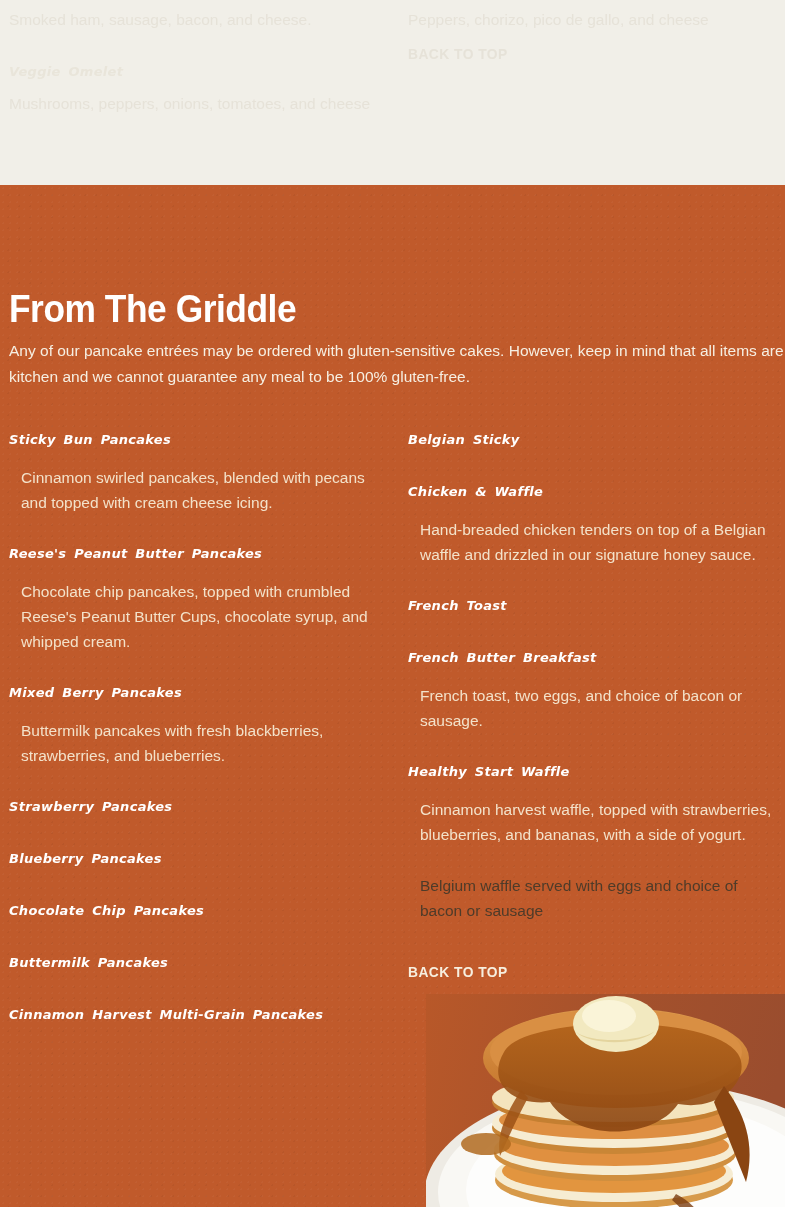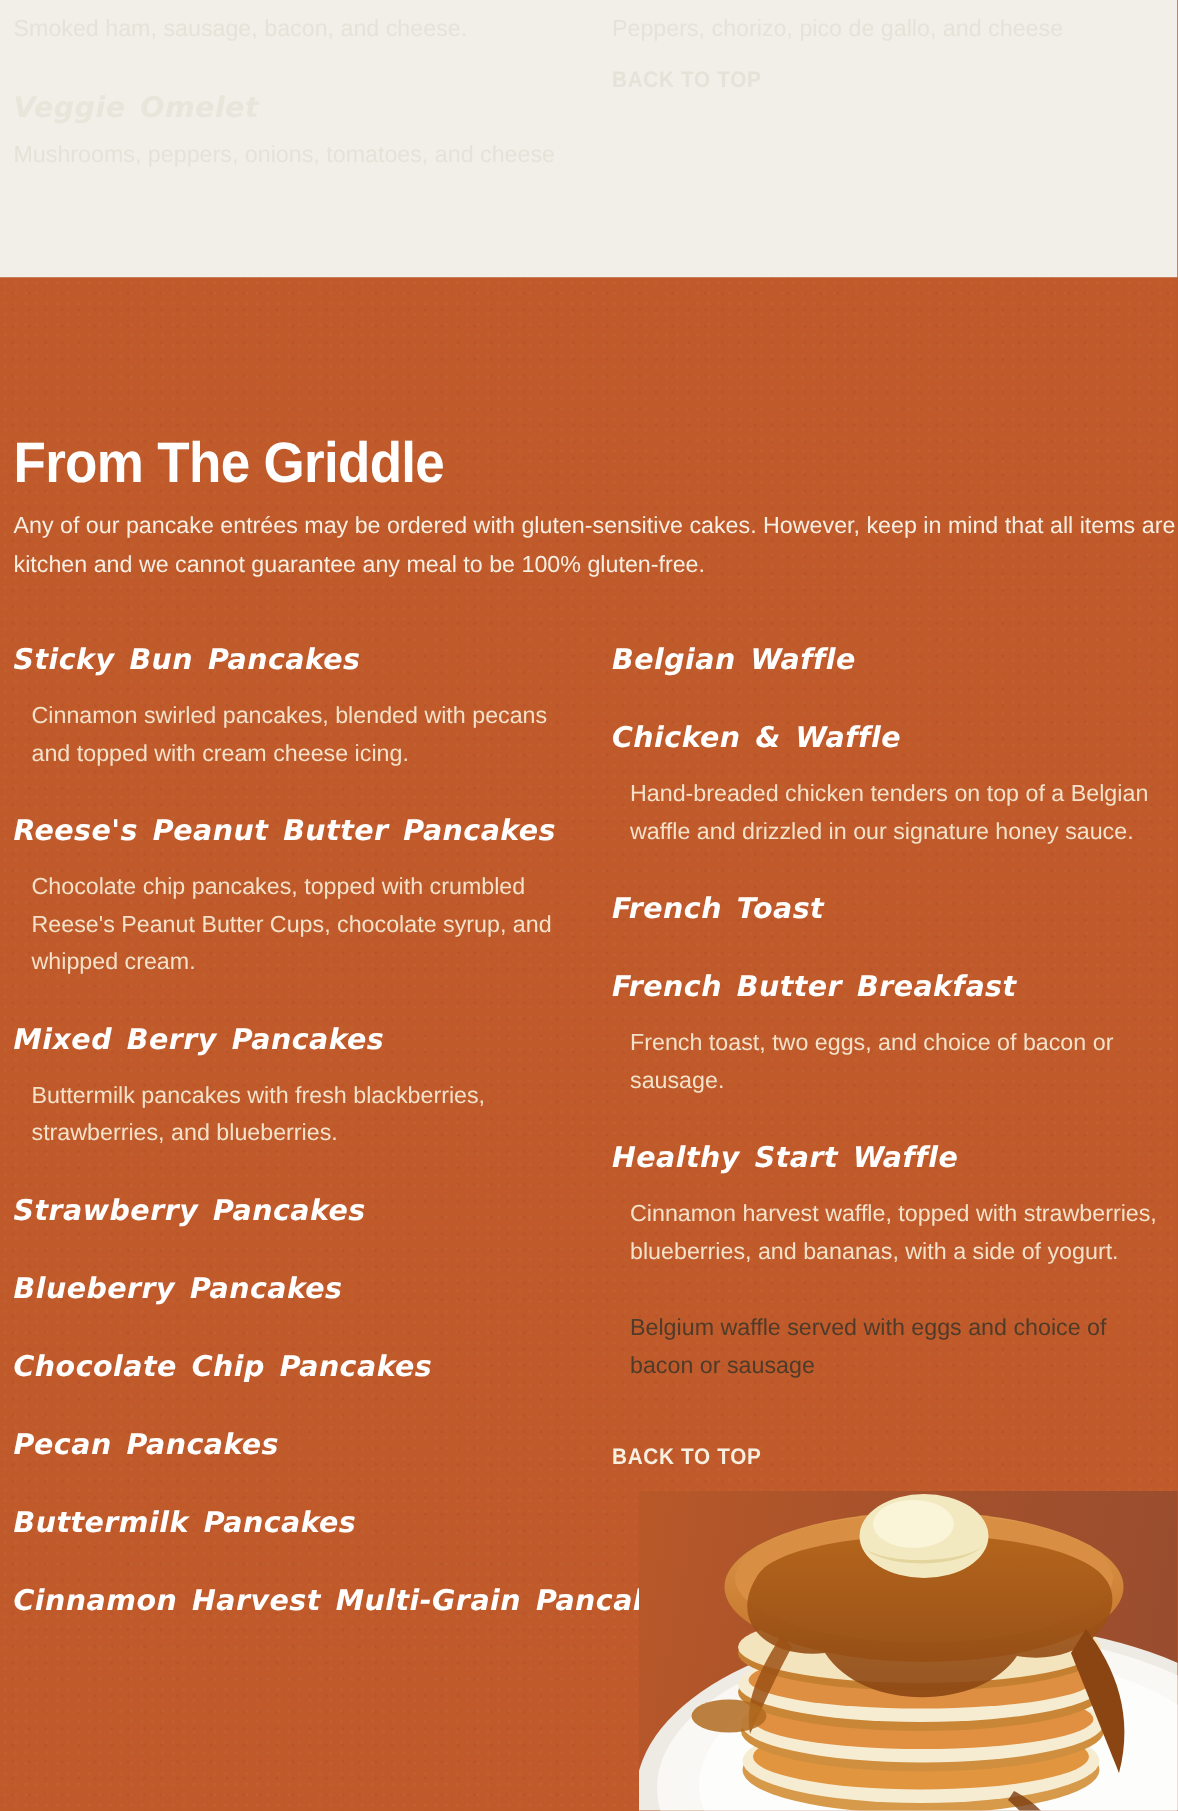--- a/index.html
+++ b/index.html
@@ -10,21 +10,21 @@
   }
   
   .fade-section { background:#f1efe8; height:185px; box-sizing:border-box; padding-top:7px; }
   .cols { display:flex; padding-left:9px; }
   .col-left { width:399px; flex:none; box-sizing:border-box; padding-right:27px; }
   .col-right { flex:1; min-width:0; }
   .fade-section p { margin:0; font-size:15.5px; line-height:25px; color:#e6e2d8; }
   .fade-item { margin-top:27px; }
   .item-name {
     font-family:"DejaVu Sans", sans-serif; font-style:italic; font-weight:700;
-    font-size:19px; line-height:26px; margin:0 0 6px; white-space:nowrap;
+    font-size:13px; line-height:26px; margin:0 0 6px; white-space:nowrap;
     letter-spacing:.3px; word-spacing:3px; color:#ffffff;
   }
   .fade-section .item-name { color:#e9e5da; }
   .back-to-top {
     display:inline-block; font-weight:700; font-size:15px; letter-spacing:.5px;
     transform:scaleX(.92); transform-origin:left center;
     text-decoration:none; cursor:pointer; color:#f7efdf;
   }
   .fade-section .back-to-top { color:#e6e2d8; margin-top:13px; }
   
@@ -98,33 +98,30 @@
         <div class="item">
           <h3 class="item-name">Strawberry Pancakes</h3>
         </div>
         <div class="item">
           <h3 class="item-name">Blueberry Pancakes</h3>
         </div>
         <div class="item">
           <h3 class="item-name">Chocolate Chip Pancakes</h3>
         </div>
         <div class="item">
-          <h3 class="item-name">Pecan Pancakes</h3>
-        </div>
-        <div class="item">
           <h3 class="item-name">Buttermilk Pancakes</h3>
         </div>
         <div class="item">
           <h3 class="item-name">Cinnamon Harvest Multi-Grain Pancakes</h3>
         </div>
       </div>
 
       <div class="col-right">
         <div class="item">
-          <h3 class="item-name">Belgian Waffle</h3>
+          <h3 class="item-name">Belgian Sticky</h3>
         </div>
         <div class="item">
           <h3 class="item-name">Chicken &amp; Waffle</h3>
           <p>Hand-breaded chicken tenders on top of a Belgian waffle and drizzled in our signature honey sauce.</p>
         </div>
         <div class="item">
           <h3 class="item-name">French Toast</h3>
         </div>
         <div class="item">
           <h3 class="item-name">French Butter Breakfast</h3>

